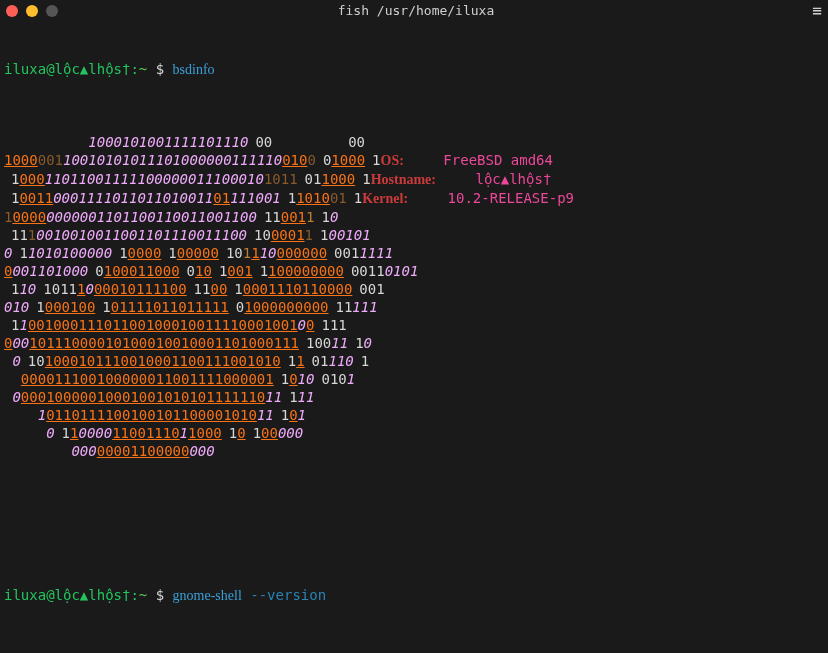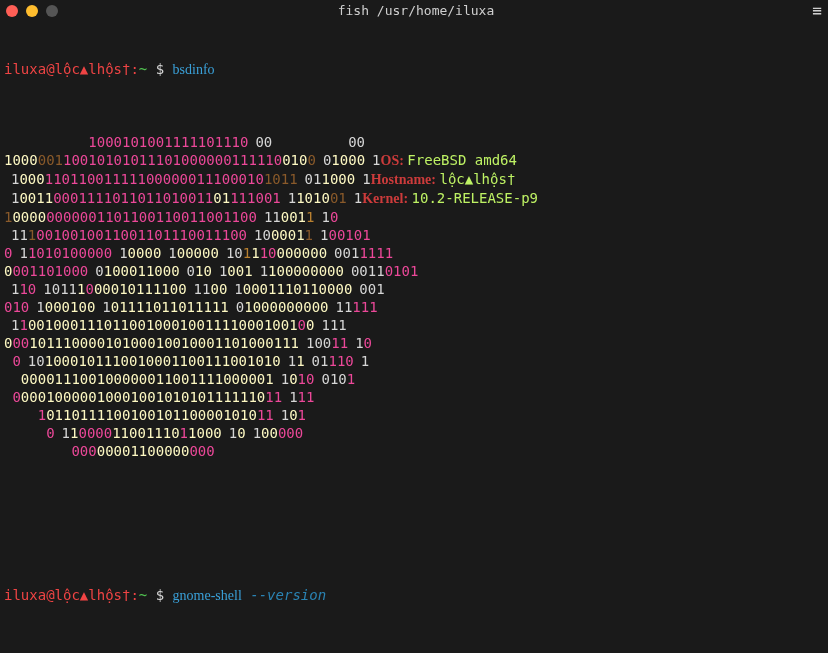--- a/index.html
+++ b/index.html
@@ -39,31 +39,31 @@
     font-size: 16px;
     line-height: 1;
     cursor: pointer;
   }
   .terminal {
     padding: 2px 4px;
     white-space: pre;
     letter-spacing: 0;
   }
   .line { white-space: pre; }
-  .prompt-user { color: #ef4444; text-align: right; }
+  .prompt-user { color: #22c55e; text-align: right; }
   .prompt-tilde { color: #50c050; }
   .prompt-dollar { color: #d6d6d6; }
   .cmd { color: #3aa0d8; font-family: Liberation Serif, serif; }
-  .arg { color: #2a83b3; font-style: italic; }
+  .arg { color: #2a83b3; }
   .label { color: #cc3b3b; font-weight: bold; font-family: Liberation Serif, serif; }
-  .value { color: #bef264; }
-  .b0 { color: #ec4899; }     
+  .value { color: #ec4899; margin-left: 36px; }
+  .b0 { color: #f0abfc; font-style: italic; }     
   .b1 { color: #8a5a2a; }     
   .b2 { color: #b88030; }     
-  .b3 { color: #fef9c3; }     
+  .b3 { color: #f97316; text-decoration: underline; }     
   .b4 { color: #d6d6d6; padding-left: 7px; }
 </style>
 </head>
 <body>
 
 <div class="titlebar">
   <div class="tl-buttons">
     <div class="tl-btn tl-close"></div>
     <div class="tl-btn tl-min"></div>
     <div class="tl-btn tl-max"></div>

